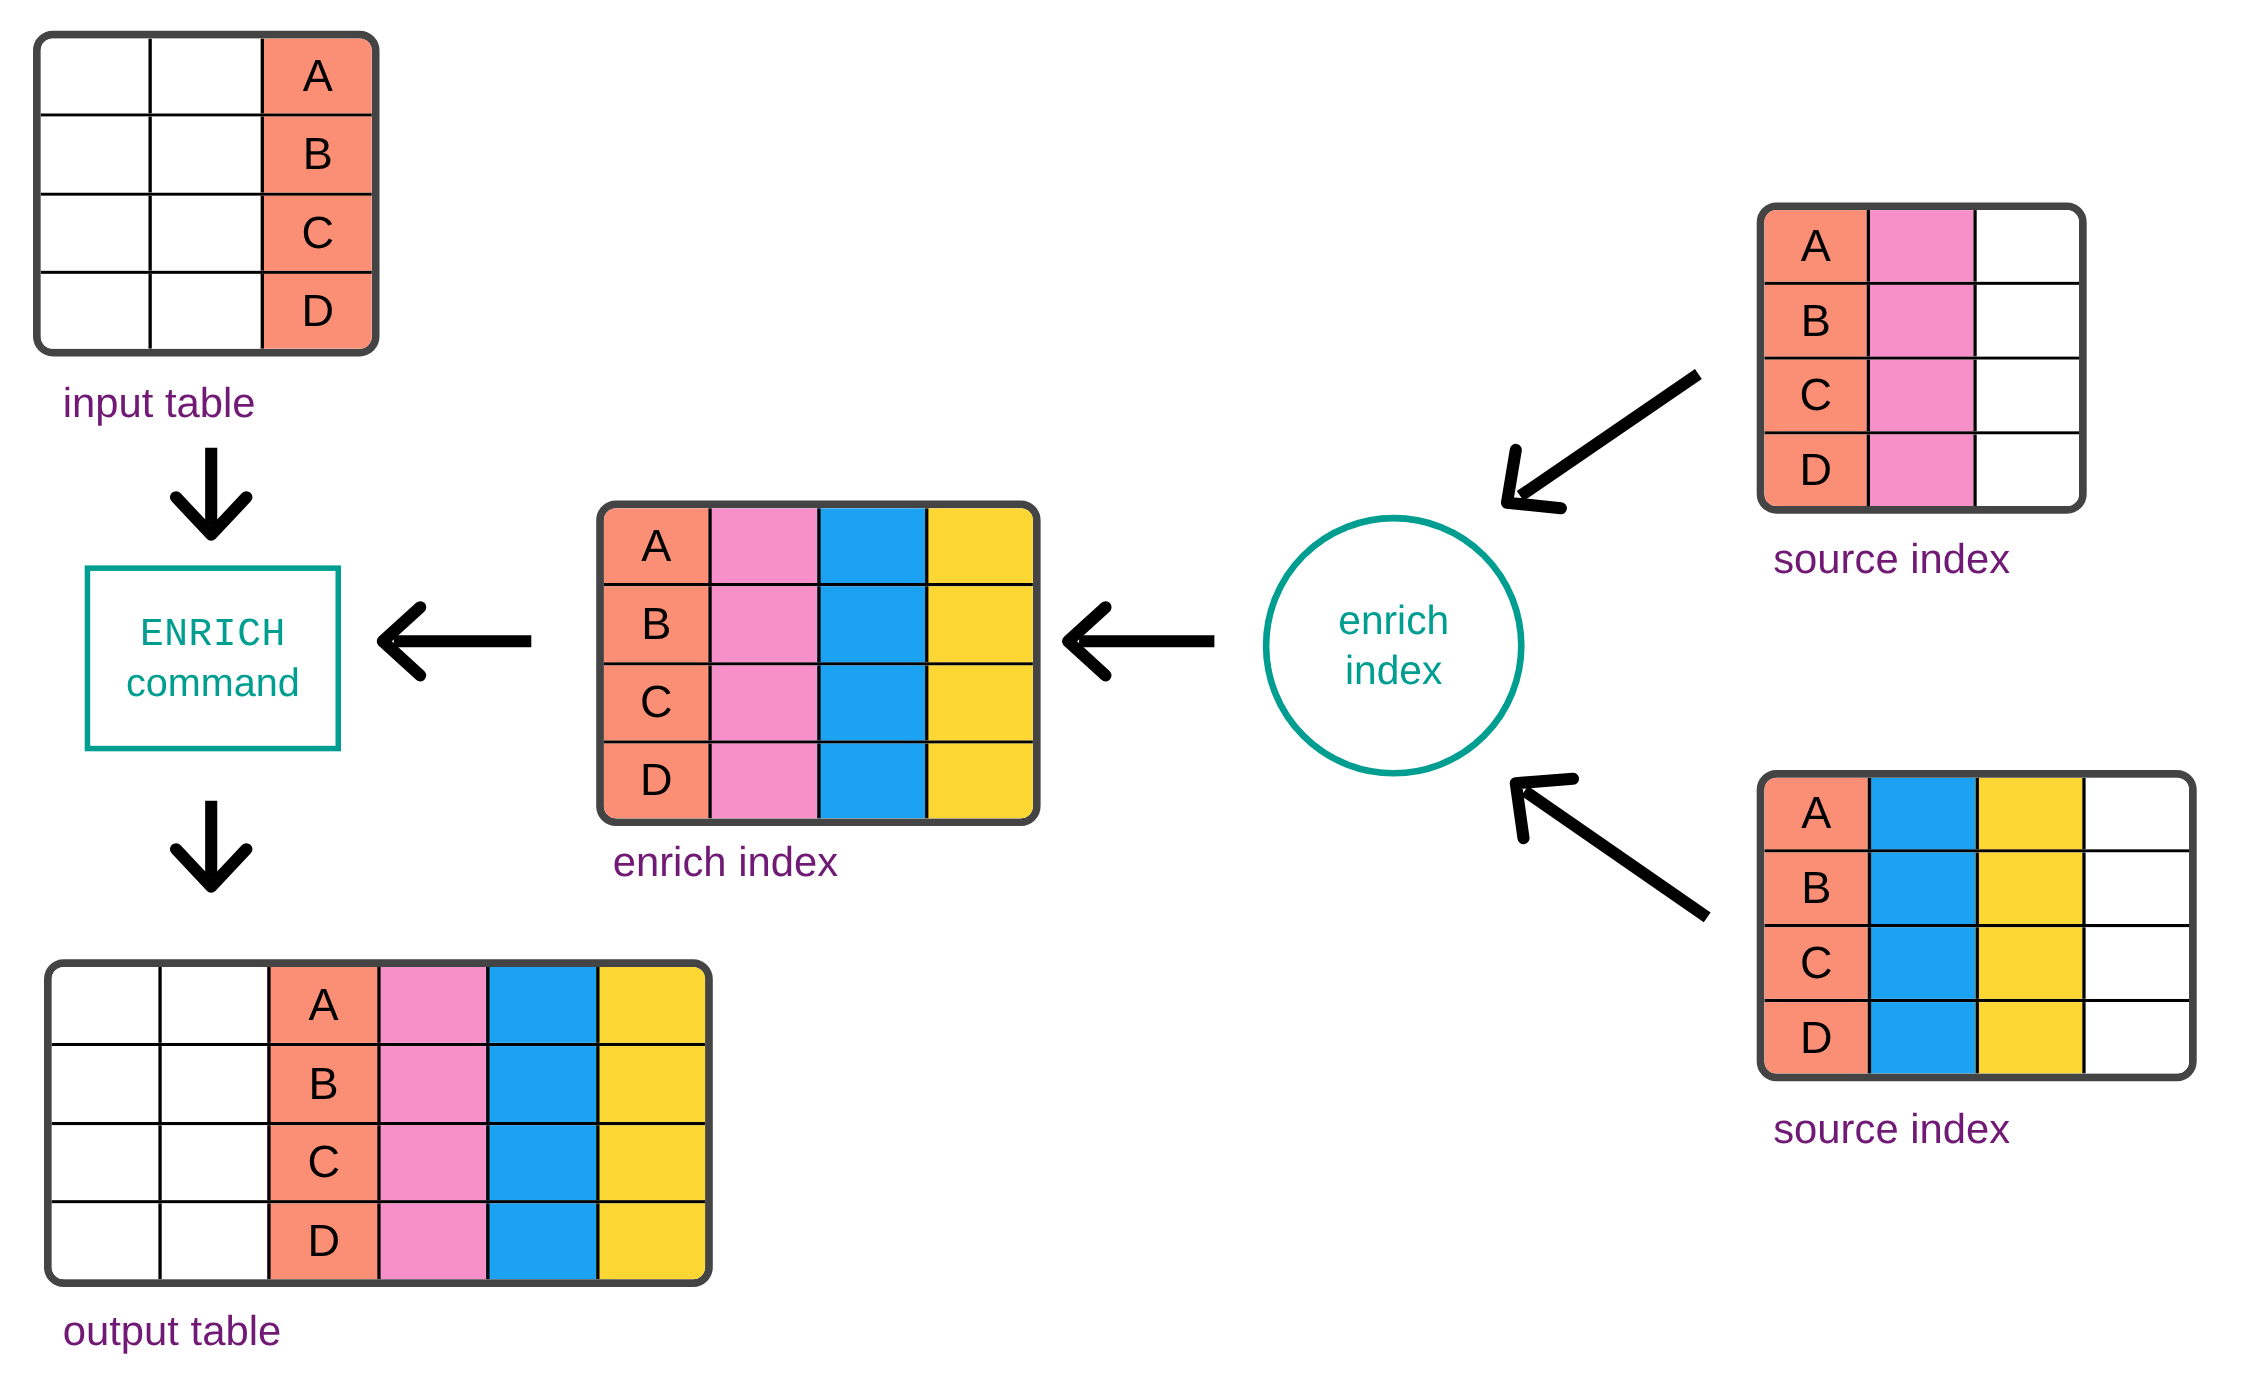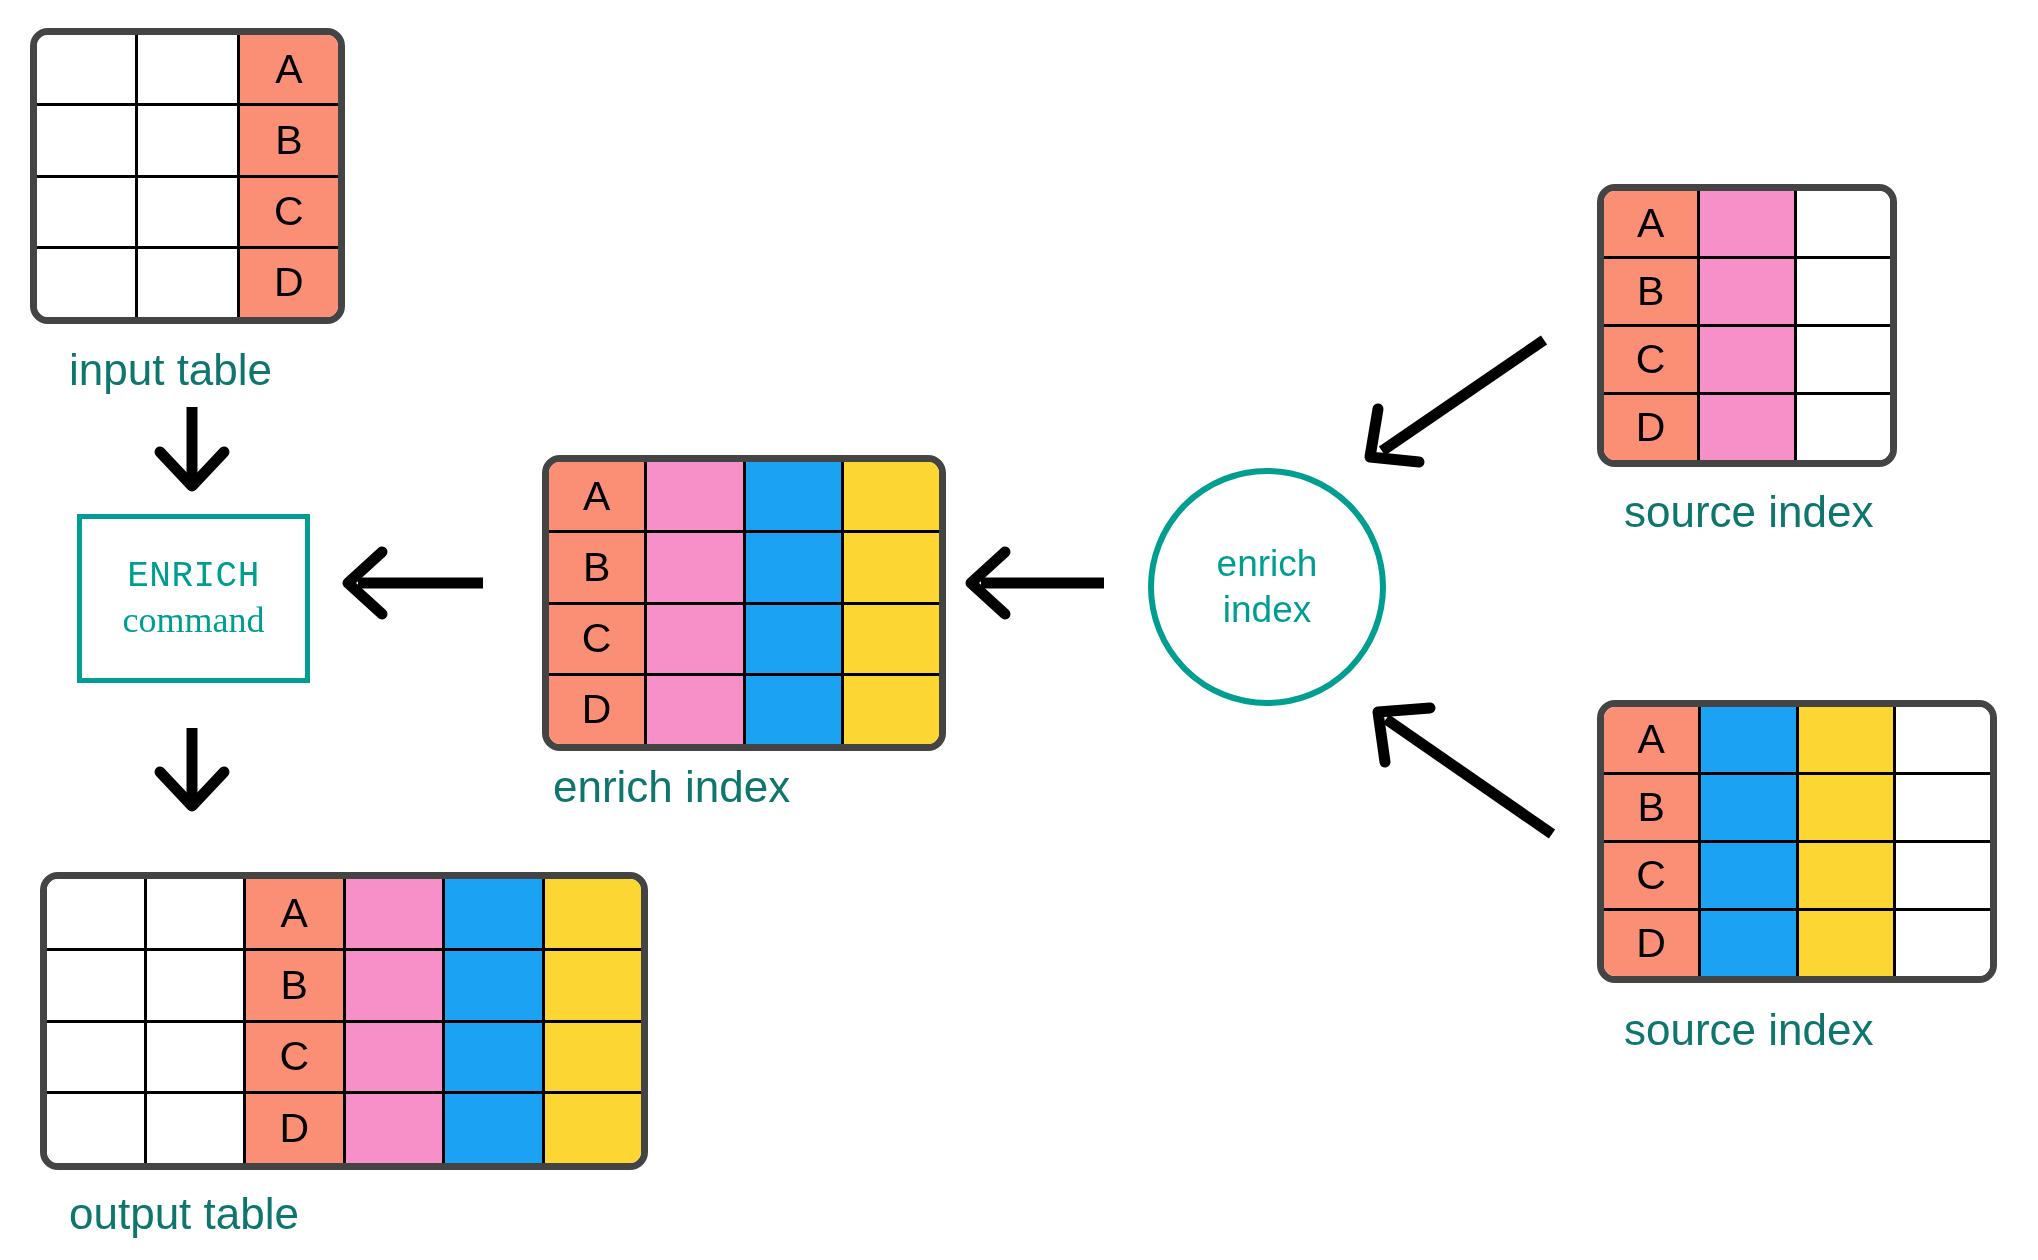--- a/index.html
+++ b/index.html
@@ -48,25 +48,24 @@
     color: #000000;
     min-width: 0;
   }
   .tbl .cell + .cell {
     border-left: 3px solid #000000;
   }
 
   
   .caption {
     position: absolute;
-    font-size: 44px;
-    color: #0f766e;
+    font-size: 38px;
+    color: #701a75;
     white-space: nowrap;
     line-height: 1;
-    margin-left: 12px;
   }
 
   
   .cmd-box {
     position: absolute;
     box-sizing: border-box;
     border: 5px solid #009e91;
     background: #ffffff;
     display: flex;
     flex-direction: column;
@@ -74,21 +73,21 @@
     justify-content: center;
     color: #009e91;
   }
   .cmd-box .mono {
     font-family: "Liberation Mono", monospace;
     font-size: 36px;
     line-height: 1.22;
     letter-spacing: 0.5px;
   }
   .cmd-box .sans {
-    font-family: Liberation Serif, serif;
+    font-family: Liberation Sans, sans-serif;
     font-size: 36px;
     line-height: 1.22;
     text-align: center;
   }
 
   
   .policy-circle {
     position: absolute;
     box-sizing: border-box;
     border: 6px solid #009e91;
@@ -202,21 +201,21 @@
       <div class="cell" style="background:#1ba2f2"></div>
       <div class="cell" style="background:#fcd733"></div>
     </div>
     <div class="row">
       <div class="cell" style="background:#fb8f76">D</div>
       <div class="cell" style="background:#f78fc9"></div>
       <div class="cell" style="background:#1ba2f2"></div>
       <div class="cell" style="background:#fcd733"></div>
     </div>
   </div>
-  <div class="caption" style="left:541px; top:765px;">enrich index</div>
+  <div class="caption" style="left:557px; top:765px;">enrich index</div>
 
   <div class="policy-circle" style="left:1148px; top:468px; width:238px; height:238px;">
     <div>enrich</div>
     <div>index</div>
   </div>
 
   <div class="tbl" style="left:1597px; top:184px; width:300px; height:283px;">
     <div class="row">
       <div class="cell" style="background:#fb8f76">A</div>
       <div class="cell" style="background:#f78fc9"></div>

